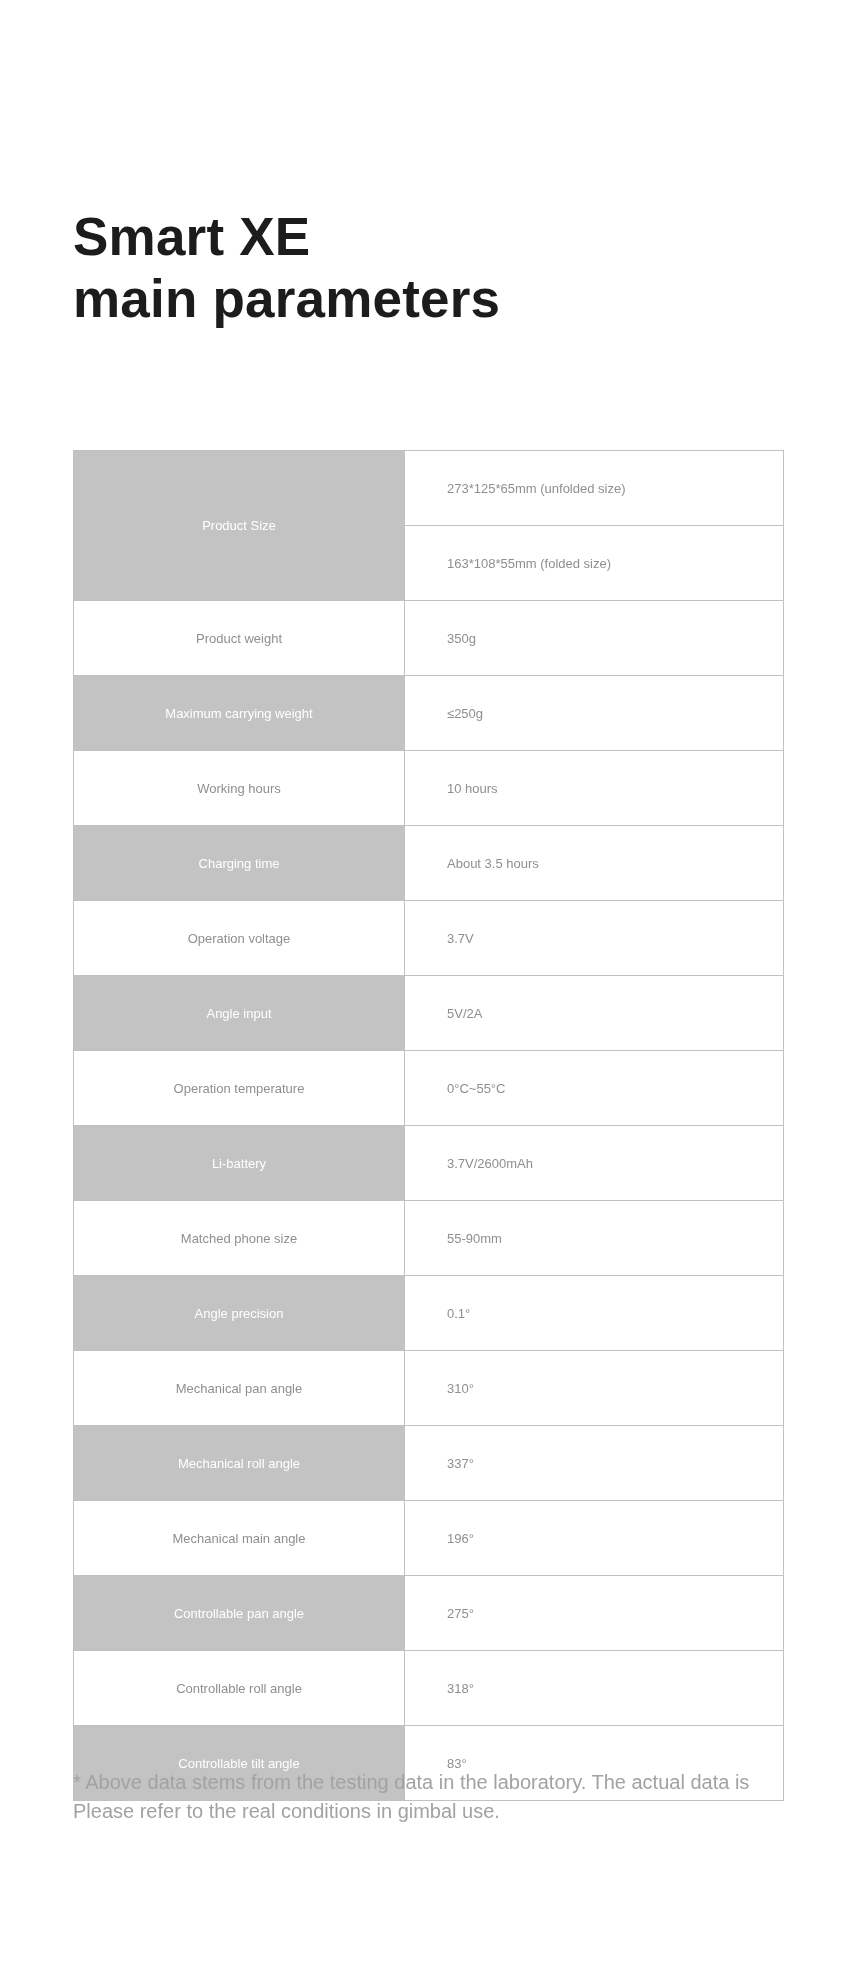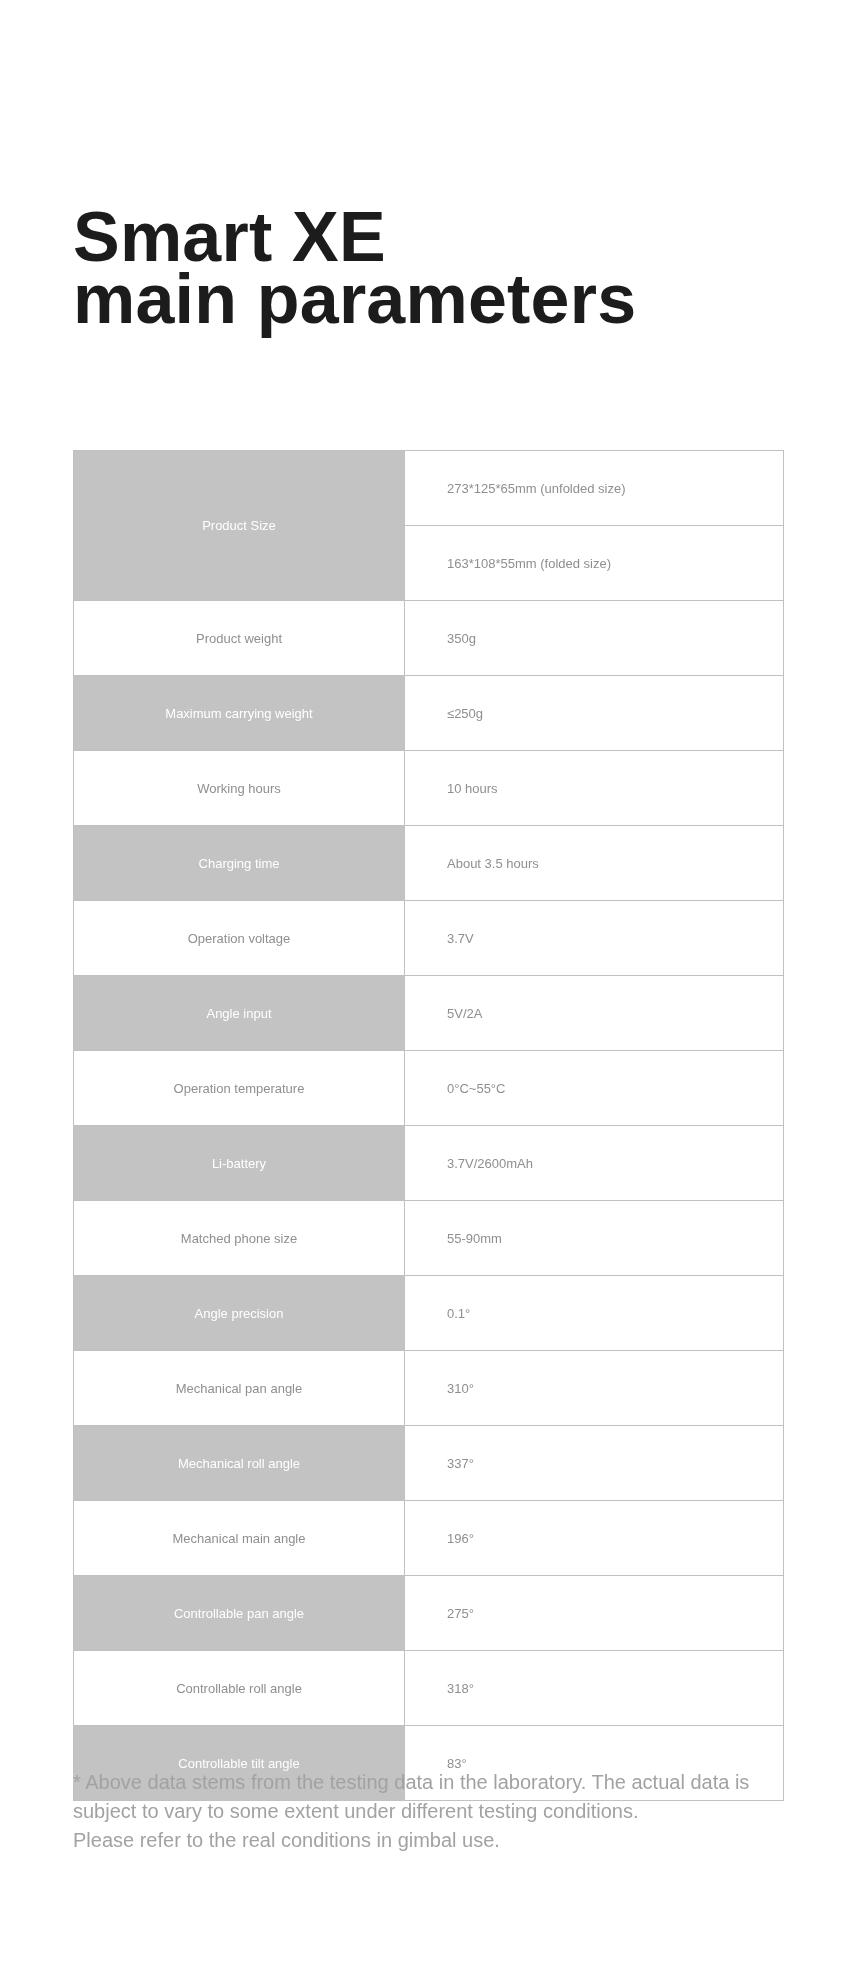--- a/index.html
+++ b/index.html
@@ -11,21 +11,21 @@
     --footnote-text:#a2a2a2;
   }
   html,body{margin:0;padding:0;}
   body{
     width:856px;height:1976px;background:#ffffff;position:relative;
     font-family:"Liberation Sans", sans-serif;
     overflow:hidden;
   }
   .title{
     position:absolute;left:73px;top:206px;margin:0;
-    font-size:70px;line-height:62px;font-weight:600;
+    font-size:53px;line-height:62px;font-weight:600;
     color:var(--title-text);letter-spacing:0.2px;
   }
   .title span{display:block;}
   .spec-table{
     position:absolute;left:73px;top:450px;width:710px;
     border-collapse:collapse;table-layout:fixed;
   }
   .col-label{width:331px;}
   .col-value{width:379px;}
   .spec-table td{
@@ -127,17 +127,16 @@
         </tr>
         <tr>
           <td class="label shaded" rowspan="1">Controllable tilt angle</td>
           <td class="value">83°</td>
         </tr>
       </tbody>
   </table>
 
   <div class="footnote">
     <div>* Above data stems from the testing data in the laboratory. The actual data is</div>
-    <div>subject to vary to some extent under different testing conditions.</div>
     <div>Please refer to the real conditions in gimbal use.</div>
   </div>
 
 </div>
 
 </body></html>

